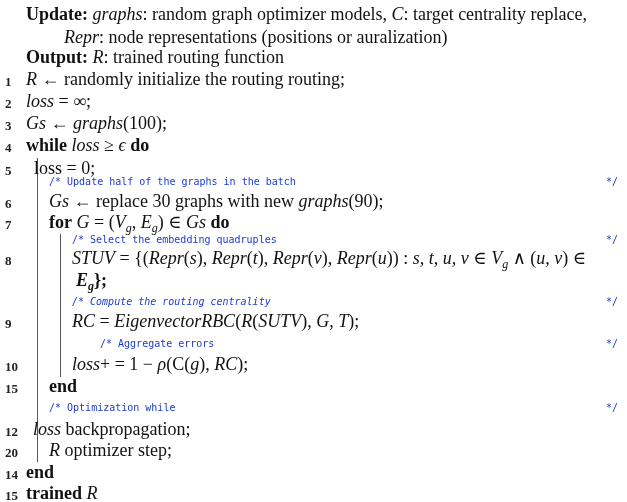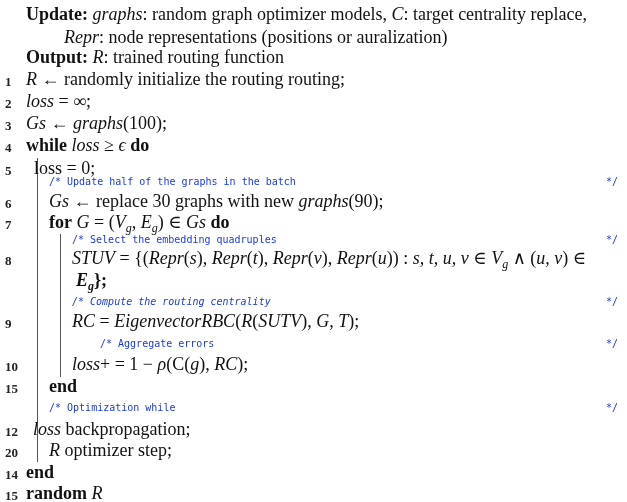--- a/index.html
+++ b/index.html
@@ -122,15 +122,15 @@
     <span class="txt" style="left:49px;"><span class="it">R</span><span> optimizer step;</span></span>
   </div>
 
   <div class="line" style="top:462px;width:627px;">
     <span class="num" style="top:3px;">14</span>
     <span class="txt kw" style="left:26px;">end</span>
   </div>
 
   <div class="line" style="top:483px;width:627px;">
     <span class="num" style="top:3px;">15</span>
-    <span class="txt" style="left:26px;"><span class="kw">random</span><span> </span><span class="it">R</span></span>
+    <span class="txt" style="left:26px;"><span class="kw">trained</span><span> </span><span class="it">R</span></span>
   </div>
 </div>
 
 </body></html>

